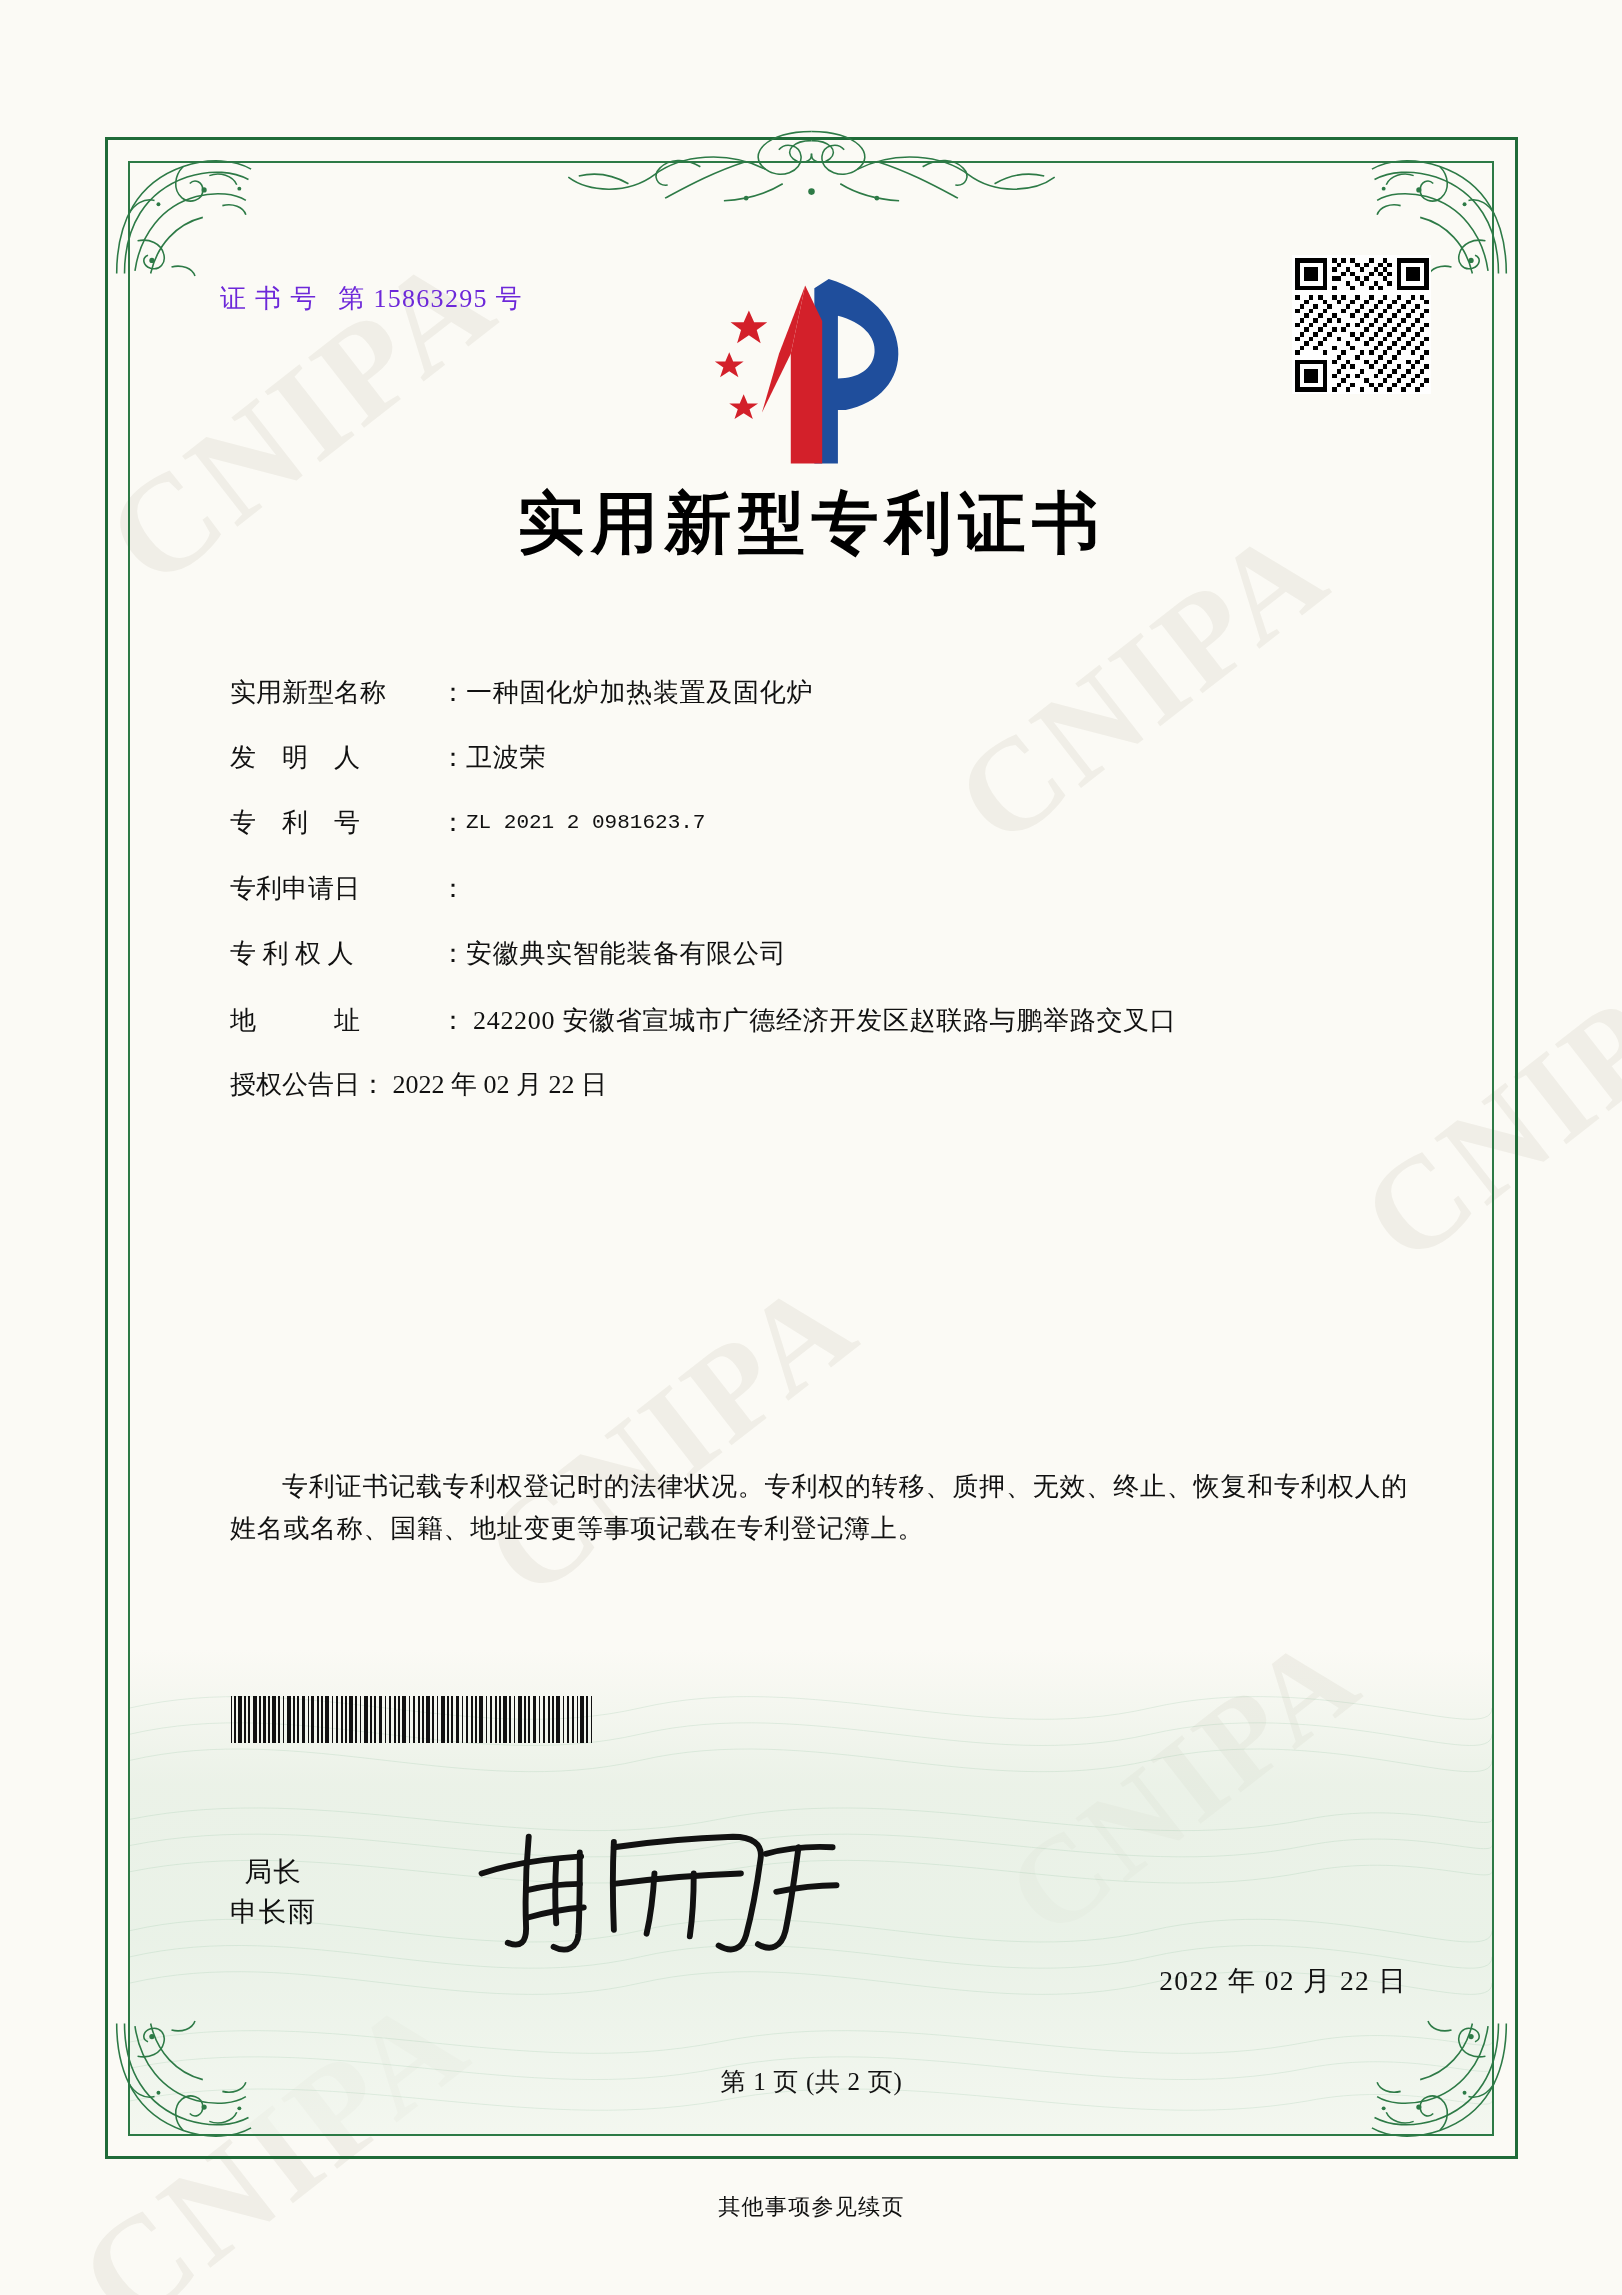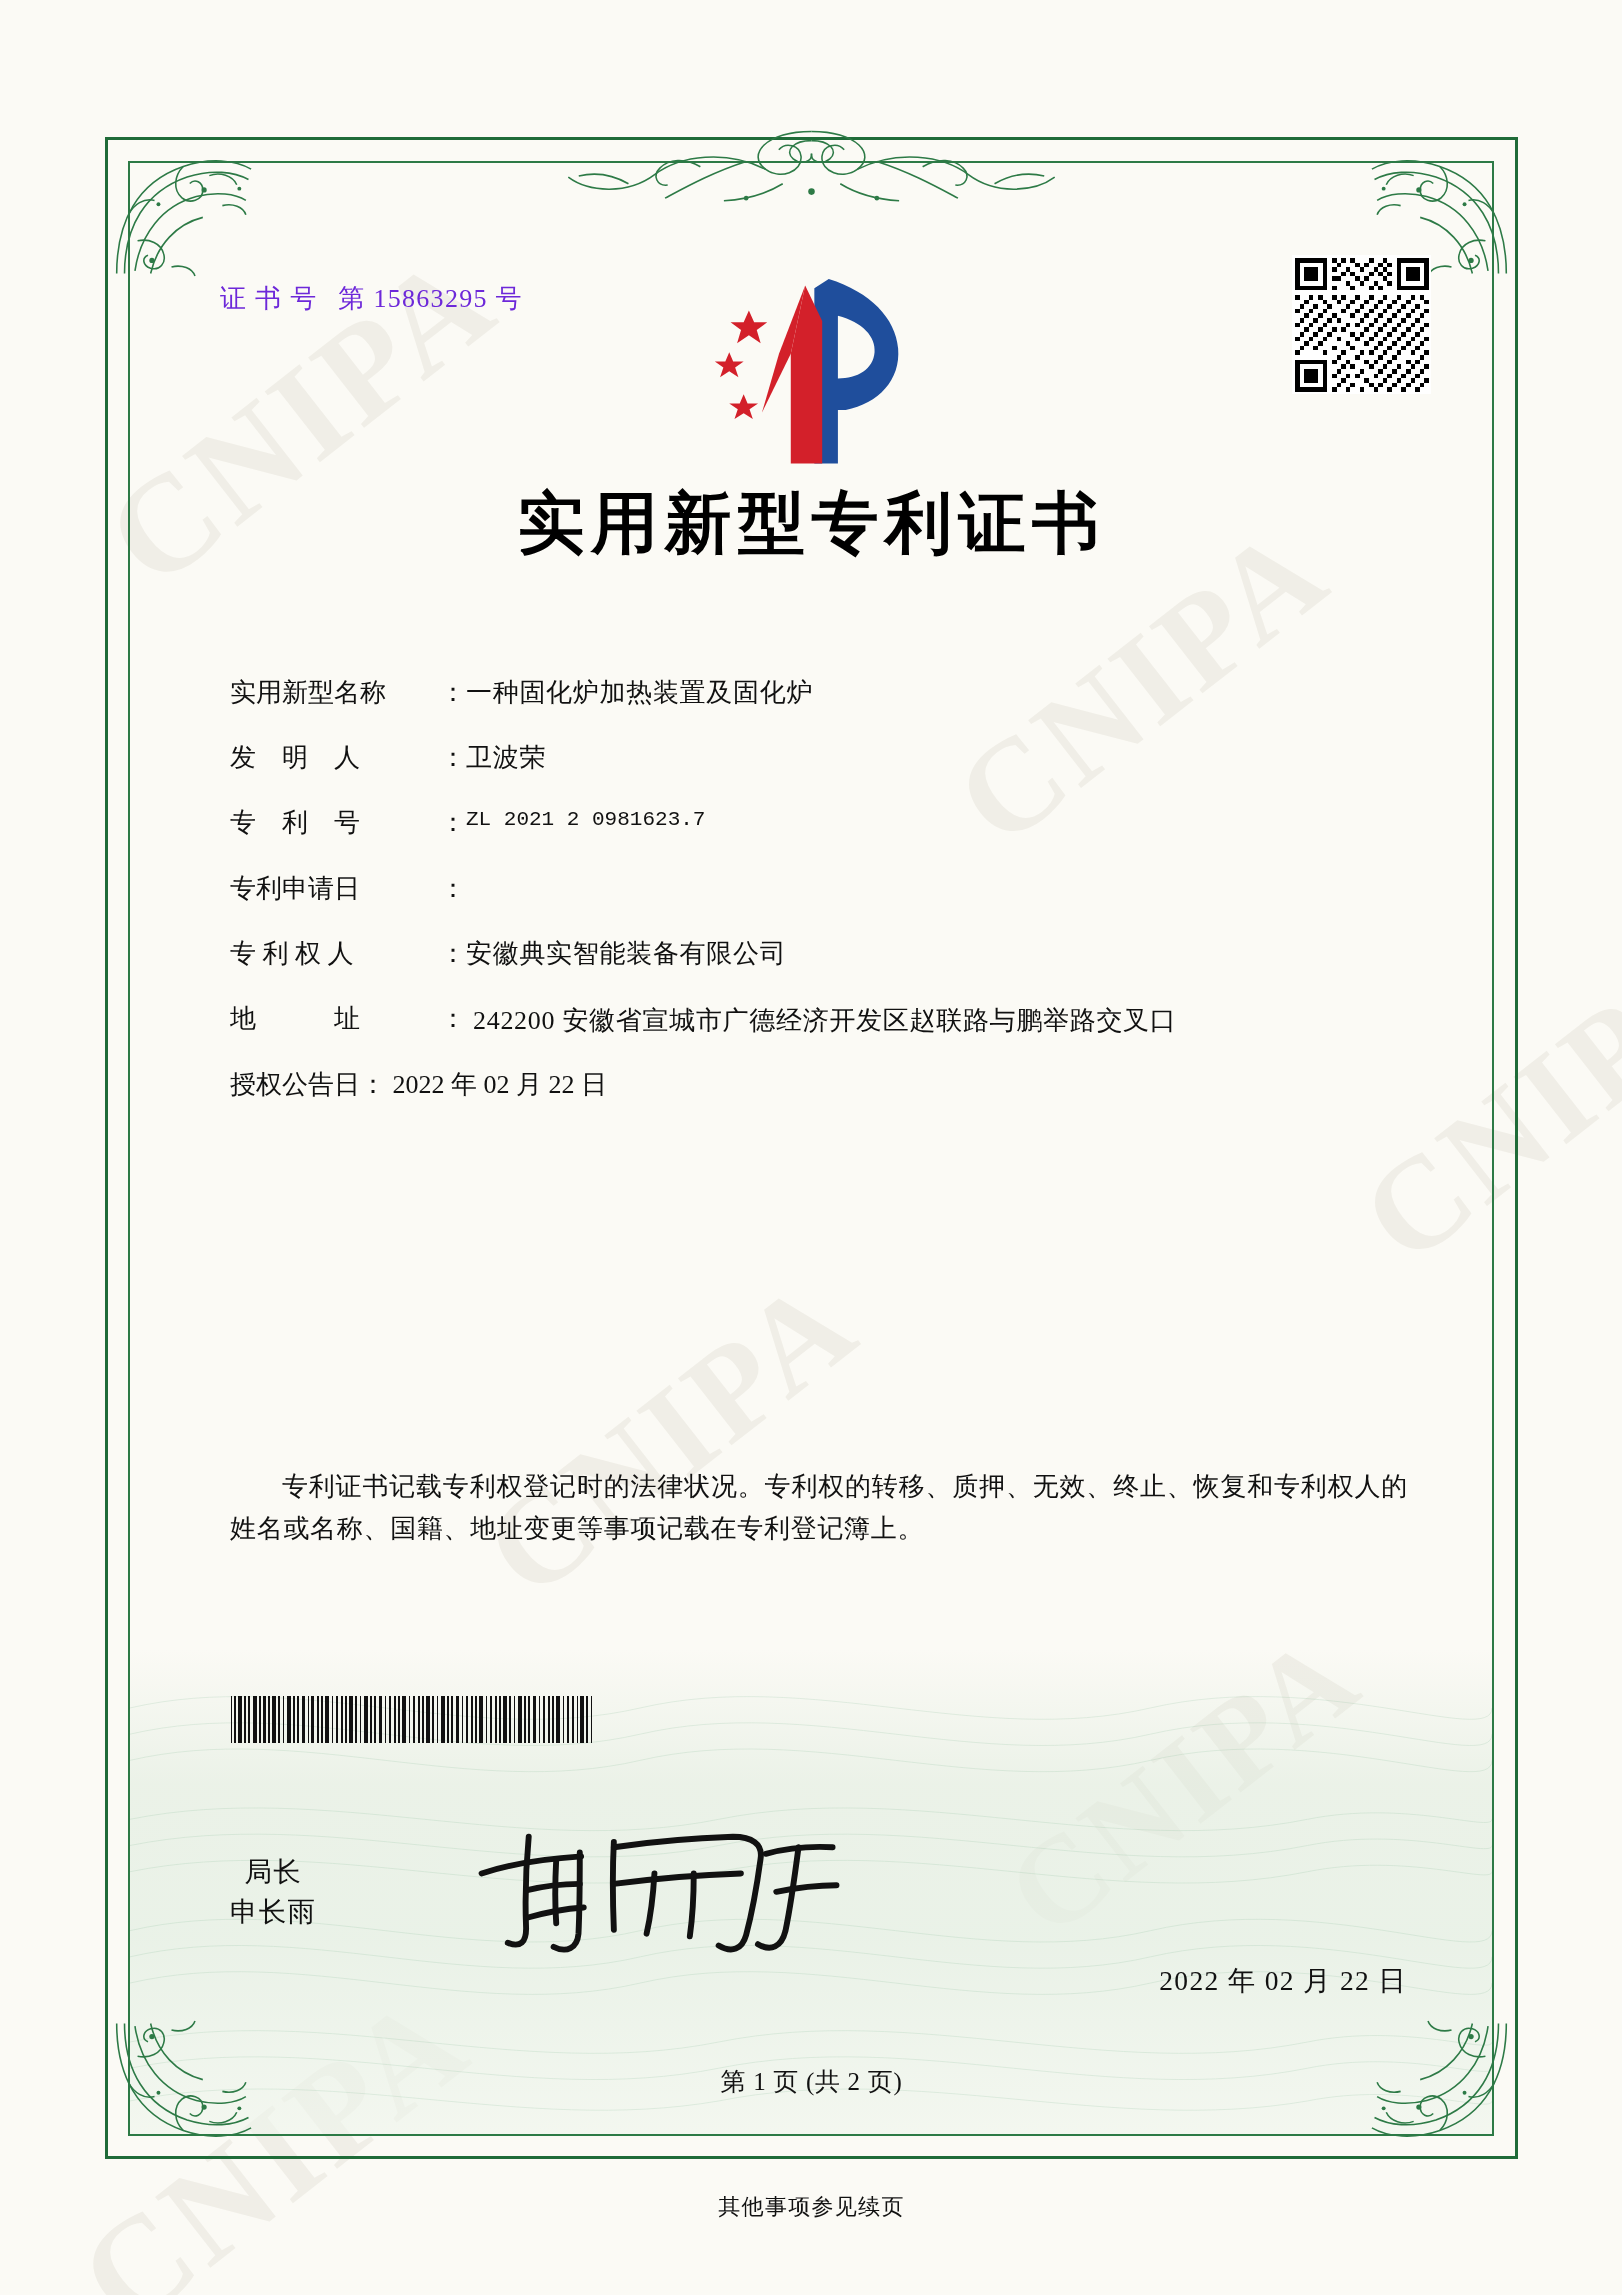--- a/index.html
+++ b/index.html
@@ -123,21 +123,21 @@
     position: absolute;
     left: 230px;
     top: 677px;
     width: 1178px;
     font-size: 26px;
     color: #111;
     line-height: 1.2;
   }
   .field {
     display: flex;
-    align-items: flex-start;
+    align-items: center;
     margin-bottom: 34px;
   }
   .field .lbl {
     width: 236px;
     flex: 0 0 236px;
     display: flex;
     justify-content: space-between;
     white-space: nowrap;
   }
   .field .lbl .colon { margin-left: 0; }

